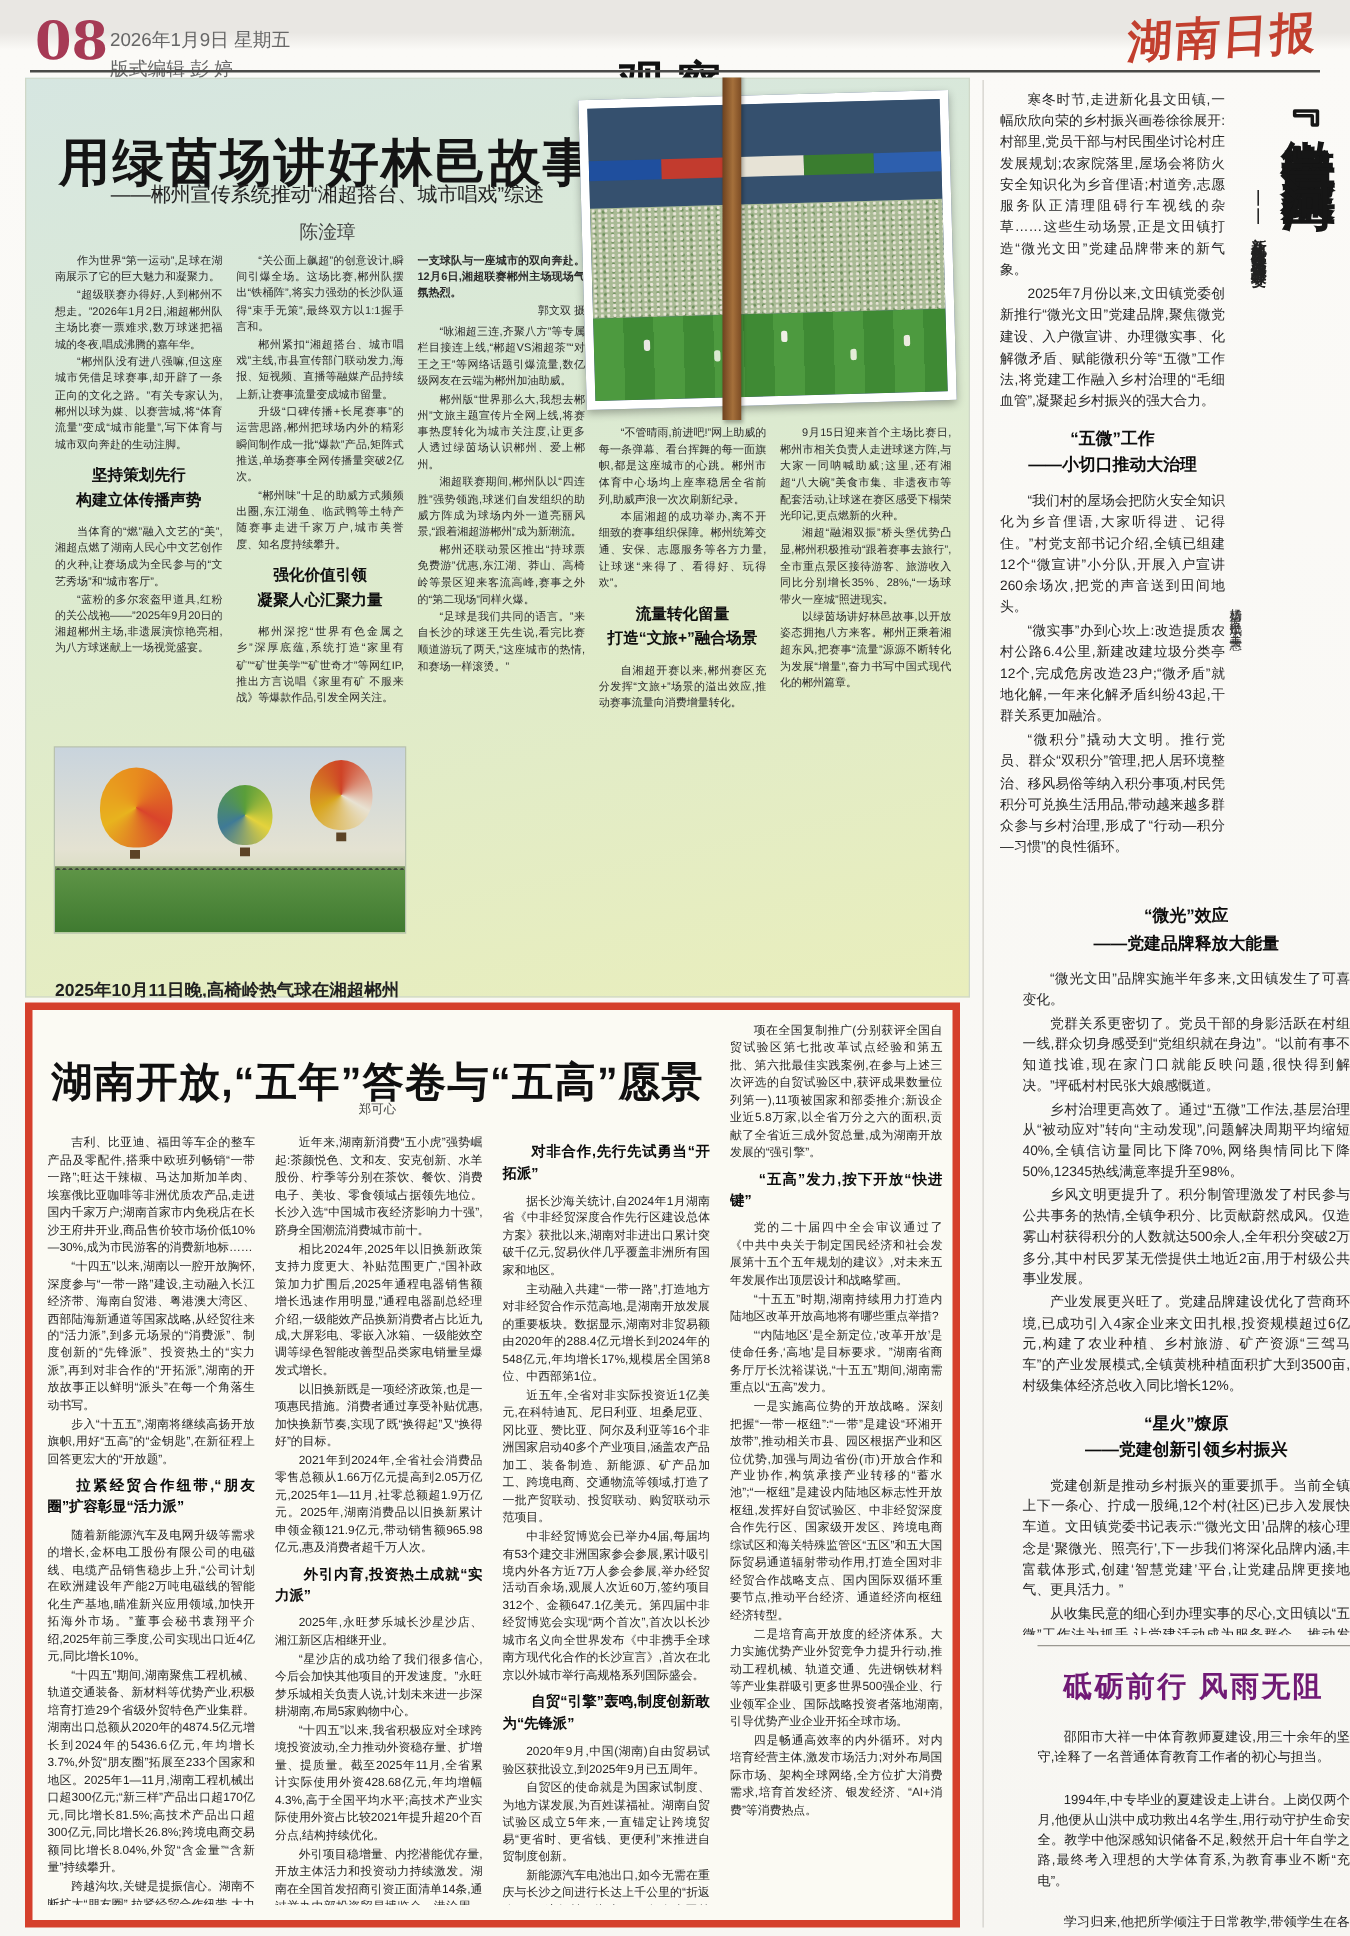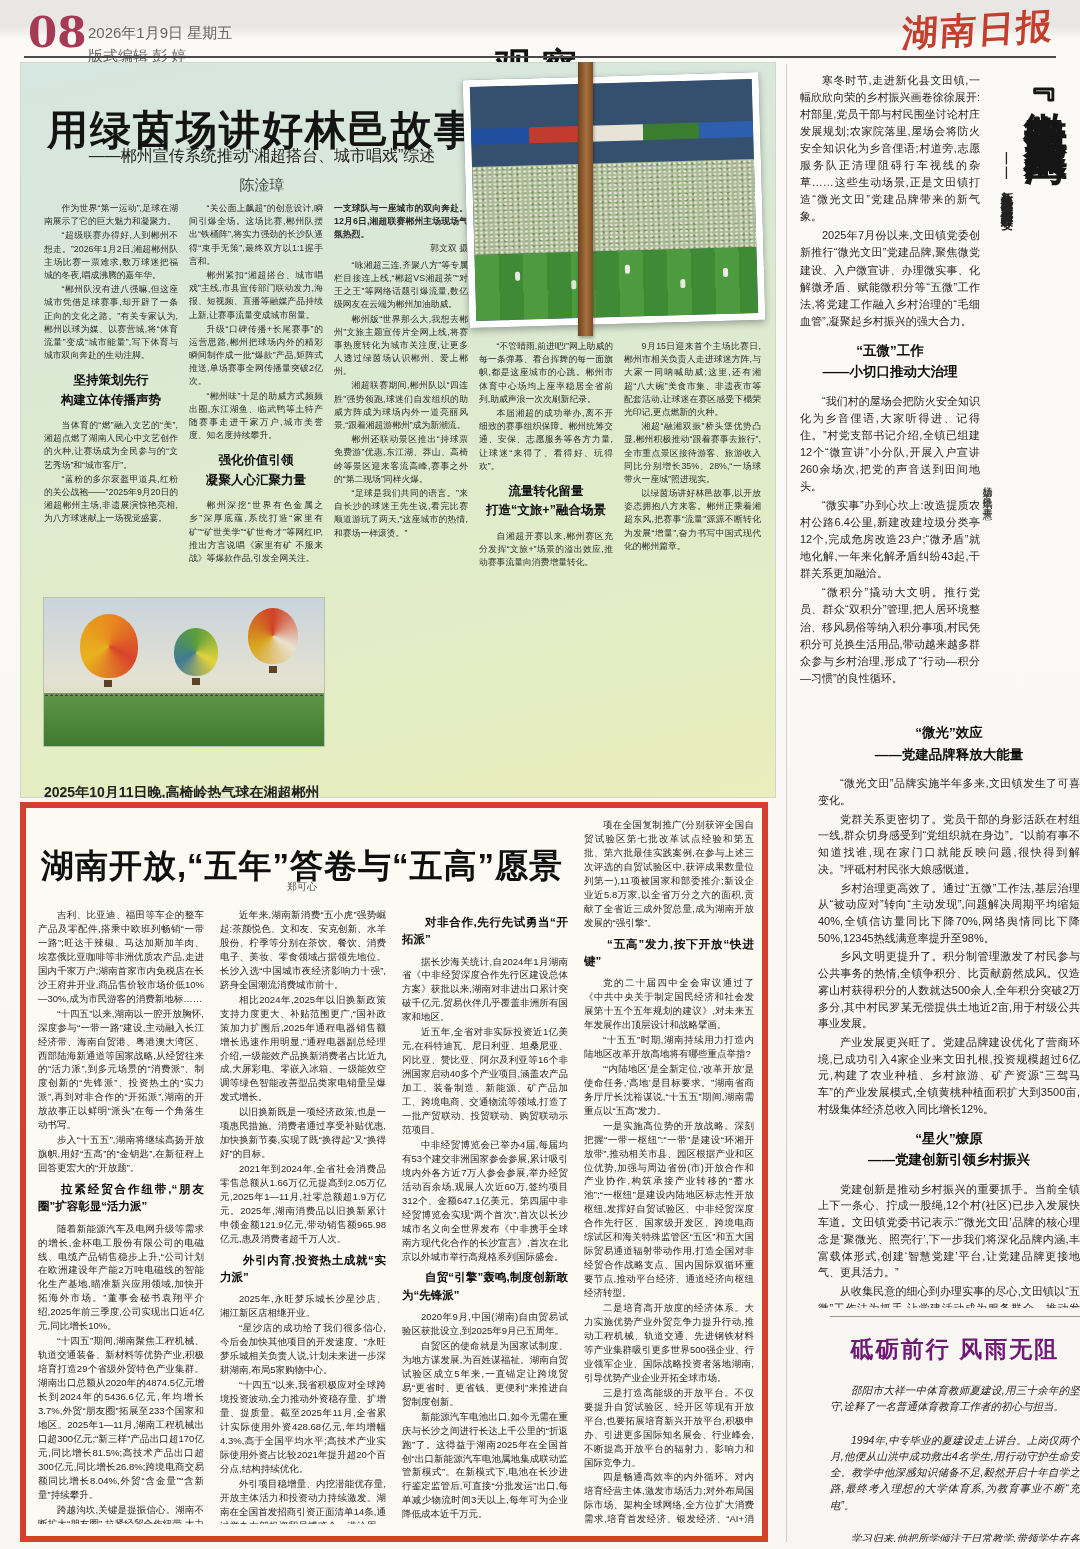--- a/index.html
+++ b/index.html
@@ -100,21 +100,21 @@
     font-size:10px;color:#333;letter-spacing:2px;}
   .r-lower{position:absolute;left:818px;top:712px;width:262px;height:596px;
     font-size:11px;line-height:1.52;text-align:justify;color:#262626;overflow:hidden;}
   .hline{position:absolute;left:830px;top:1316px;width:250px;height:1px;background:#9a9891;}
 
   
   .btm{position:absolute;left:830px;top:1326px;width:250px;height:216px;overflow:hidden;}
   .btm-title{font-size:23px;font-weight:700;text-align:center;letter-spacing:2px;
     color:#701a75;margin:8px 0 10px;}
   .btm-body{font-size:10.5px;line-height:1.55;text-align:justify;color:#262626;}
-  .btm-body p{margin:17px 0 2px;text-indent:2em;font-style:italic;}
+  .btm-body p{margin:17px 0 2px;text-indent:2em;}
 </style>
 </head>
 <body>
 
 <div class="hdr-pageno">08</div>
 <div class="hdr-date">
   <div>2026年1月9日 星期五</div>
   <div>版式编辑 彭 婷</div>
 </div>
 <div class="hdr-section">观察</div>
@@ -255,20 +255,21 @@
         <p>“星沙店的成功给了我们很多信心,今后会加快其他项目的开发速度。”永旺梦乐城相关负责人说,计划未来进一步深耕湖南,布局5家购物中心。</p>
         <p>“十四五”以来,我省积极应对全球跨境投资波动,全力推动外资稳存量、扩增量、提质量。截至2025年11月,全省累计实际使用外资428.68亿元,年均增幅4.3%,高于全国平均水平;高技术产业实际使用外资占比较2021年提升超20个百分点,结构持续优化。</p>
         <p>外引项目稳增量、内挖潜能优存量,开放主体活力和投资动力持续激发。湖南在全国首发招商引资正面清单14条,通过举办中部投资贸易博览会、港洽周、沪洽周、政企会等招商活动,大力推动湘商回归、校友回湘、湘智兴湘,“十四五”期间全省湘商回湘投资新注册企业5969家,近4年来累计到位资金约2.2万亿元。</p>
       </div>
   </div>
 
   <div class="rcol r3">
     <h3 class="rbsub">对非合作,先行先试勇当“开拓派”</h3>
     <div>
         <p>据长沙海关统计,自2024年1月湖南省《中非经贸深度合作先行区建设总体方案》获批以来,湖南对非进出口累计突破千亿元,贸易伙伴几乎覆盖非洲所有国家和地区。</p>
+        <p>主动融入共建“一带一路”,打造地方对非经贸合作示范高地,是湖南开放发展的重要板块。数据显示,湖南对非贸易额由2020年的288.4亿元增长到2024年的548亿元,年均增长17%,规模居全国第8位、中西部第1位。</p>
         <p>近五年,全省对非实际投资近1亿美元,在科特迪瓦、尼日利亚、坦桑尼亚、冈比亚、赞比亚、阿尔及利亚等16个非洲国家启动40多个产业项目,涵盖农产品加工、装备制造、新能源、矿产品加工、跨境电商、交通物流等领域,打造了一批产贸联动、投贸联动、购贸联动示范项目。</p>
         <p>中非经贸博览会已举办4届,每届均有53个建交非洲国家参会参展,累计吸引境内外各方近7万人参会参展,举办经贸活动百余场,观展人次近60万,签约项目312个、金额647.1亿美元。第四届中非经贸博览会实现“两个首次”,首次以长沙城市名义向全世界发布《中非携手全球南方现代化合作的长沙宣言》,首次在北京以外城市举行高规格系列国际盛会。</p>
       </div>
     <h3 class="rbsub">自贸“引擎”轰鸣,制度创新敢为“先锋派”</h3>
     <div>
         <p>2020年9月,中国(湖南)自由贸易试验区获批设立,到2025年9月已五周年。</p>
         <p>自贸区的使命就是为国家试制度、为地方谋发展,为百姓谋福祉。湖南自贸试验区成立5年来,一直锚定让跨境贸易“更省时、更省钱、更便利”来推进自贸制度创新。</p>
         <p>新能源汽车电池出口,如今无需在重庆与长沙之间进行长达上千公里的“折返跑”了。这得益于湖南2025年在全国首创“出口新能源汽车电池属地集成联动监管新模式”。在新模式下,电池在长沙进行鉴定监管后,可直接“分批发运”出口,每单减少物流时间3天以上,每年可为企业降低成本近千万元。</p>
       </div>
   </div>
@@ -277,21 +278,20 @@
     <div>
         <p>项在全国复制推广(分别获评全国自贸试验区第七批改革试点经验和第五批、第六批最佳实践案例,在参与上述三次评选的自贸试验区中,获评成果数量位列第一),11项被国家和部委推介;新设企业近5.8万家,以全省万分之六的面积,贡献了全省近三成外贸总量,成为湖南开放发展的“强引擎”。</p>
       </div>
     <h3 class="rbsub">“五高”发力,按下开放“快进键”</h3>
     <div>
         <p>党的二十届四中全会审议通过了《中共中央关于制定国民经济和社会发展第十五个五年规划的建议》,对未来五年发展作出顶层设计和战略擘画。</p>
         <p>“十五五”时期,湖南持续用力打造内陆地区改革开放高地将有哪些重点举措?</p>
         <p>“‘内陆地区’是全新定位,‘改革开放’是使命任务,‘高地’是目标要求。”湖南省商务厅厅长沈裕谋说,“十五五”期间,湖南需重点以“五高”发力。</p>
         <p>一是实施高位势的开放战略。深刻把握“一带一枢纽”:“一带”是建设“环湘开放带”,推动相关市县、园区根据产业和区位优势,加强与周边省份(市)开放合作和产业协作,构筑承接产业转移的“蓄水池”;“一枢纽”是建设内陆地区标志性开放枢纽,发挥好自贸试验区、中非经贸深度合作先行区、国家级开发区、跨境电商综试区和海关特殊监管区“五区”和五大国际贸易通道辐射带动作用,打造全国对非经贸合作战略支点、国内国际双循环重要节点,推动平台经济、通道经济向枢纽经济转型。</p>
         <p>二是培育高开放度的经济体系。大力实施优势产业外贸竞争力提升行动,推动工程机械、轨道交通、先进钢铁材料等产业集群吸引更多世界500强企业、行业领军企业、国际战略投资者落地湖南,引导优势产业企业开拓全球市场。</p>
-        <p>三是打造高能级的开放平台。不仅要提升自贸试验区、经开区等现有开放平台,也要拓展培育新兴开放平台,积极申办、引进更多国际知名展会、行业峰会,不断提高开放平台的辐射力、影响力和国际竞争力。</p>
         <p>四是畅通高效率的内外循环。对内培育经营主体,激发市场活力;对外布局国际市场、架构全球网络,全方位扩大消费需求,培育首发经济、银发经济、“AI+消费”等消费热点。</p>
       </div>
   </div>
 </div>
 
 <div class="vt-main">『微光文田』汇聚发展星河</div>
 <div class="vt-sub">——新化县文田镇党建引领乡村蝶变</div>
 <div class="vt-by">杨婧 罗艳斌 王美慧</div>
 
 <div class="r-upper">

